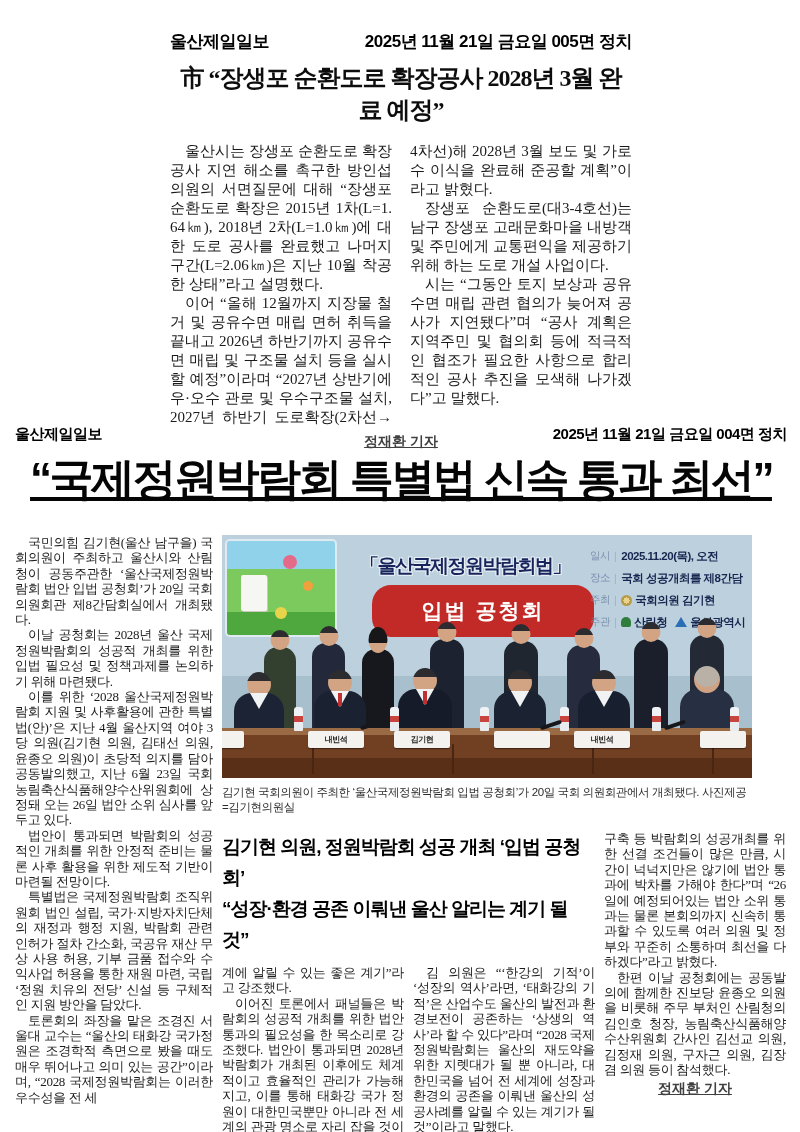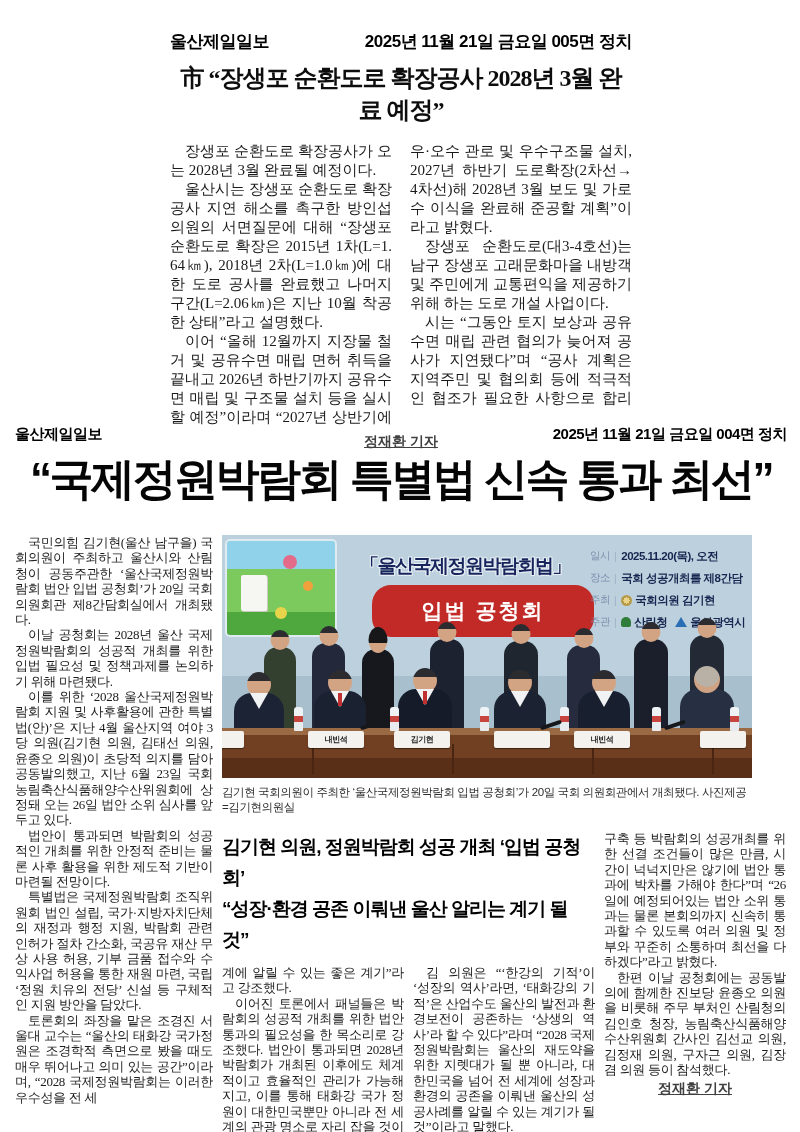--- a/index.html
+++ b/index.html
@@ -17,21 +17,21 @@
         column-count:2;column-gap:18px;column-fill:auto;
         font-family:"Liberation Serif","DejaVu Serif",serif;
         font-size:15px;line-height:19px;text-align:justify;word-break:break-all;color:#1a1a1a;}
   .a1-body p,.ncol p{margin:0;text-indent:1em;}
   .byline{text-align:center;font-weight:bold;font-size:14px;margin-top:6px;color:#404040;text-decoration:underline;}
 
   
   .a2{position:absolute;left:15px;top:425px;width:772px;}
   .a2 .mast,.a2 .edition{font-size:15px;}
   .a2-headline{margin-top:6px;text-align:center;font-weight:bold;font-size:44px;
-        letter-spacing:-2.5px;color:#050505;white-space:nowrap;}
+        letter-spacing:-2.5px;color:#050505;white-space:nowrap;text-decoration:underline;}
   .a2-grid{margin-top:26px;display:grid;grid-template-columns:198px 182px 182px 182px;
         column-gap:9px;align-items:start;}
   .ncol{font-family:"Liberation Serif","DejaVu Serif",serif;font-size:13px;line-height:15.4px;
         letter-spacing:-0.3px;text-align:justify;word-break:break-all;color:#1b1b1b;}
   .c1{grid-column:1;grid-row:1/5;}
   .no-first-indent p:first-child{text-indent:0;}
   .photo-cell{grid-column:2/5;grid-row:1;}
   .caption{grid-column:2/5;grid-row:2;width:530px;margin-top:7px;font-size:11.5px;
         letter-spacing:-0.4px;color:#2b2b2b;}
   .subhead{grid-column:2/4;grid-row:3;margin-top:16px;font-weight:bold;font-size:19px;
@@ -97,21 +97,20 @@
 
 <div class="page">
 
   <div class="a1">
     <div class="mast-row">
       <span class="mast">울산제일일보</span>
       <span class="edition">2025년 11월 21일 금요일 005면 정치</span>
     </div>
     <div class="a1-headline">市 “장생포 순환도로 확장공사 2028년 3월 완료 예정”</div>
     <div class="a1-body">
-        <p>장생포 순환도로 확장공사가 오는 2028년 3월 완료될 예정이다.</p>
         <p>울산시는 장생포 순환도로 확장공사 지연 해소를 촉구한 방인섭 의원의 서면질문에 대해 “장생포 순환도로 확장은 2015년 1차(L=1.64㎞), 2018년 2차(L=1.0㎞)에 대한 도로 공사를 완료했고 나머지 구간(L=2.06㎞)은 지난 10월 착공한 상태”라고 설명했다.</p>
         <p>이어 “올해 12월까지 지장물 철거 및 공유수면 매립 면허 취득을 끝내고 2026년 하반기까지 공유수면 매립 및 구조물 설치 등을 실시할 예정”이라며 “2027년 상반기에 우·오수 관로 및 우수구조물 설치, 2027년 하반기 도로확장(2차선→4차선)해 2028년 3월 보도 및 가로수 이식을 완료해 준공할 계획”이라고 밝혔다.</p>
         <p>장생포 순환도로(대3-4호선)는 남구 장생포 고래문화마을 내방객 및 주민에게 교통편익을 제공하기 위해 하는 도로 개설 사업이다.</p>
         <p>시는 “그동안 토지 보상과 공유수면 매립 관련 협의가 늦어져 공사가 지연됐다”며 “공사 계획은 지역주민 및 협의회 등에 적극적인 협조가 필요한 사항으로 합리적인 공사 추진을 모색해 나가겠다”고 말했다.</p>
       </div>
     <div class="byline">정재환 기자</div>
   </div>
 
   <div class="a2">
     <div class="mast-row">

